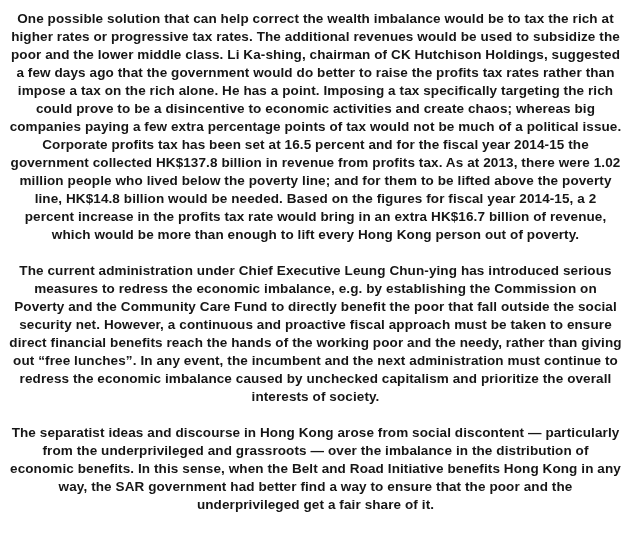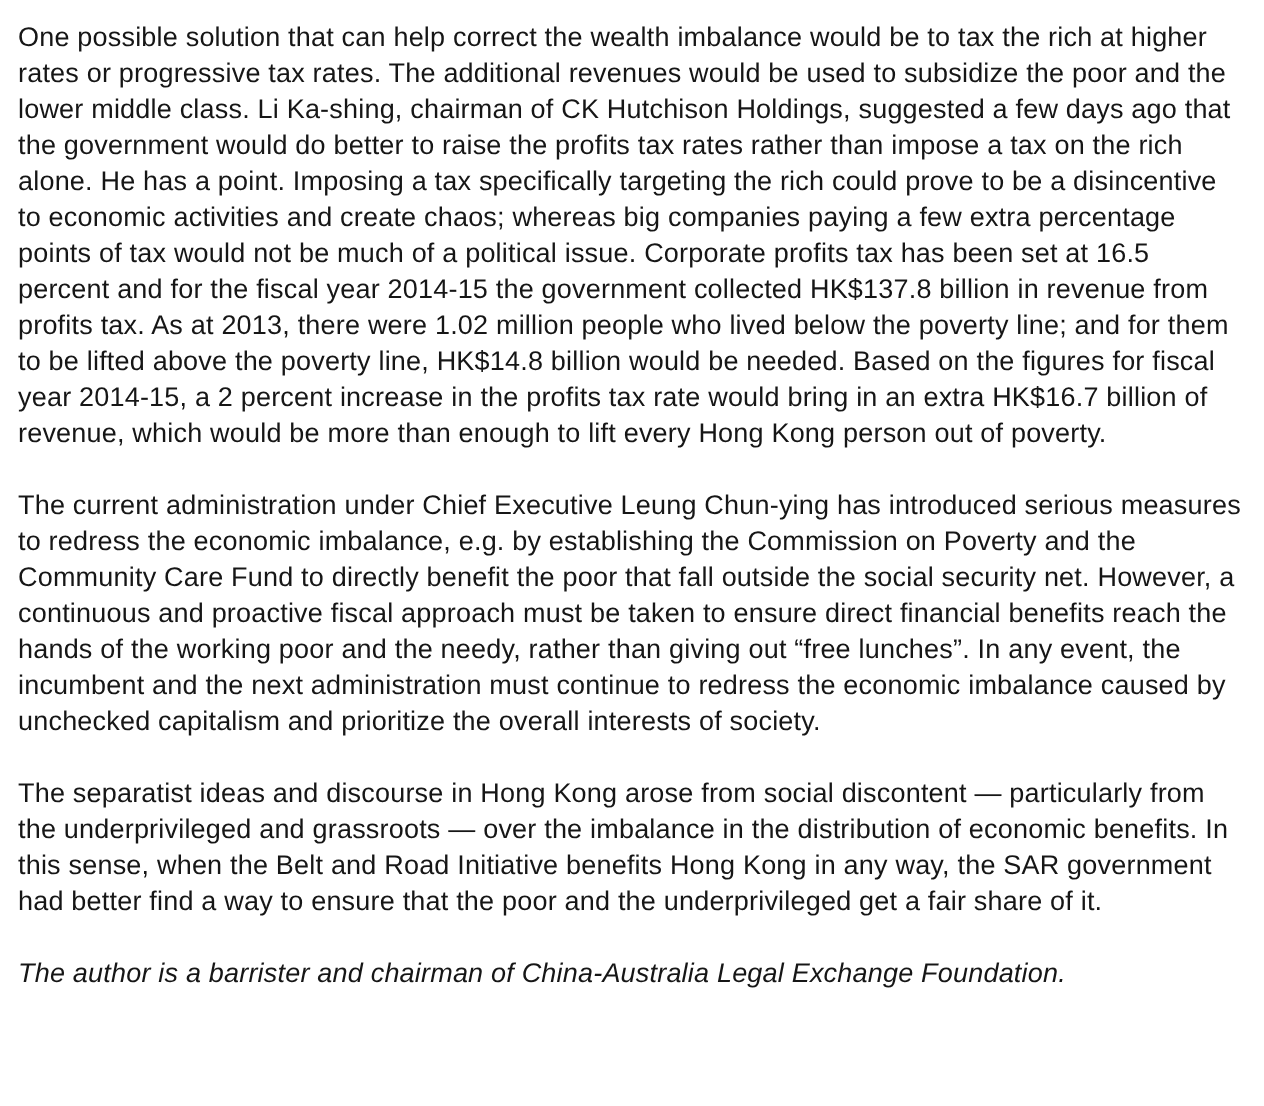--- a/index.html
+++ b/index.html
@@ -17,27 +17,27 @@
     box-sizing: border-box;
     width: 632px;
     padding: 10px 10px 0 9px;
     color: #161616;
   }
   .article p {
     margin: 0 0 18px 0;
     font-size: 13.5px;
     line-height: 18px;
     letter-spacing: 0.1px;
-    text-align: left;
+    text-align: center;
+    font-weight: bold;
   }
   .article p.italic {
     font-style: italic;
   }
 </style>
 </head>
 <body>
 
 <div class="article">
   <p>One possible solution that can help correct the wealth imbalance would be to tax the rich at higher rates or progressive tax rates. The additional revenues would be used to subsidize the poor and the lower middle class. Li Ka-shing, chairman of CK Hutchison Holdings, suggested a few days ago that the government would do better to raise the profits tax rates rather than impose a tax on the rich alone. He has a point. Imposing a tax specifically targeting the rich could prove to be a disincentive to economic activities and create chaos; whereas big companies paying a few extra percentage points of tax would not be much of a political issue. Corporate profits tax has been set at 16.5 percent and for the fiscal year 2014-15 the government collected HK$137.8 billion in revenue from profits tax. As at 2013, there were 1.02 million people who lived below the poverty line; and for them to be lifted above the poverty line, HK$14.8 billion would be needed. Based on the figures for fiscal year 2014-15, a 2 percent increase in the profits tax rate would bring in an extra HK$16.7 billion of revenue, which would be more than enough to lift every Hong Kong person out of poverty.</p>
   <p>The current administration under Chief Executive Leung Chun-ying has introduced serious measures to redress the economic imbalance, e.g. by establishing the Commission on Poverty and the Community Care Fund to directly benefit the poor that fall outside the social security net. However, a continuous and proactive fiscal approach must be taken to ensure direct financial benefits reach the hands of the working poor and the needy, rather than giving out “free lunches”. In any event, the incumbent and the next administration must continue to redress the economic imbalance caused by unchecked capitalism and prioritize the overall interests of society.</p>
   <p>The separatist ideas and discourse in Hong Kong arose from social discontent — particularly from the underprivileged and grassroots — over the imbalance in the distribution of economic benefits. In this sense, when the Belt and Road Initiative benefits Hong Kong in any way, the SAR government had better find a way to ensure that the poor and the underprivileged get a fair share of it.</p>
-  <p class="italic">The author is a barrister and chairman of China-Australia Legal Exchange Foundation.</p>
 </div>
 
 </body></html>

